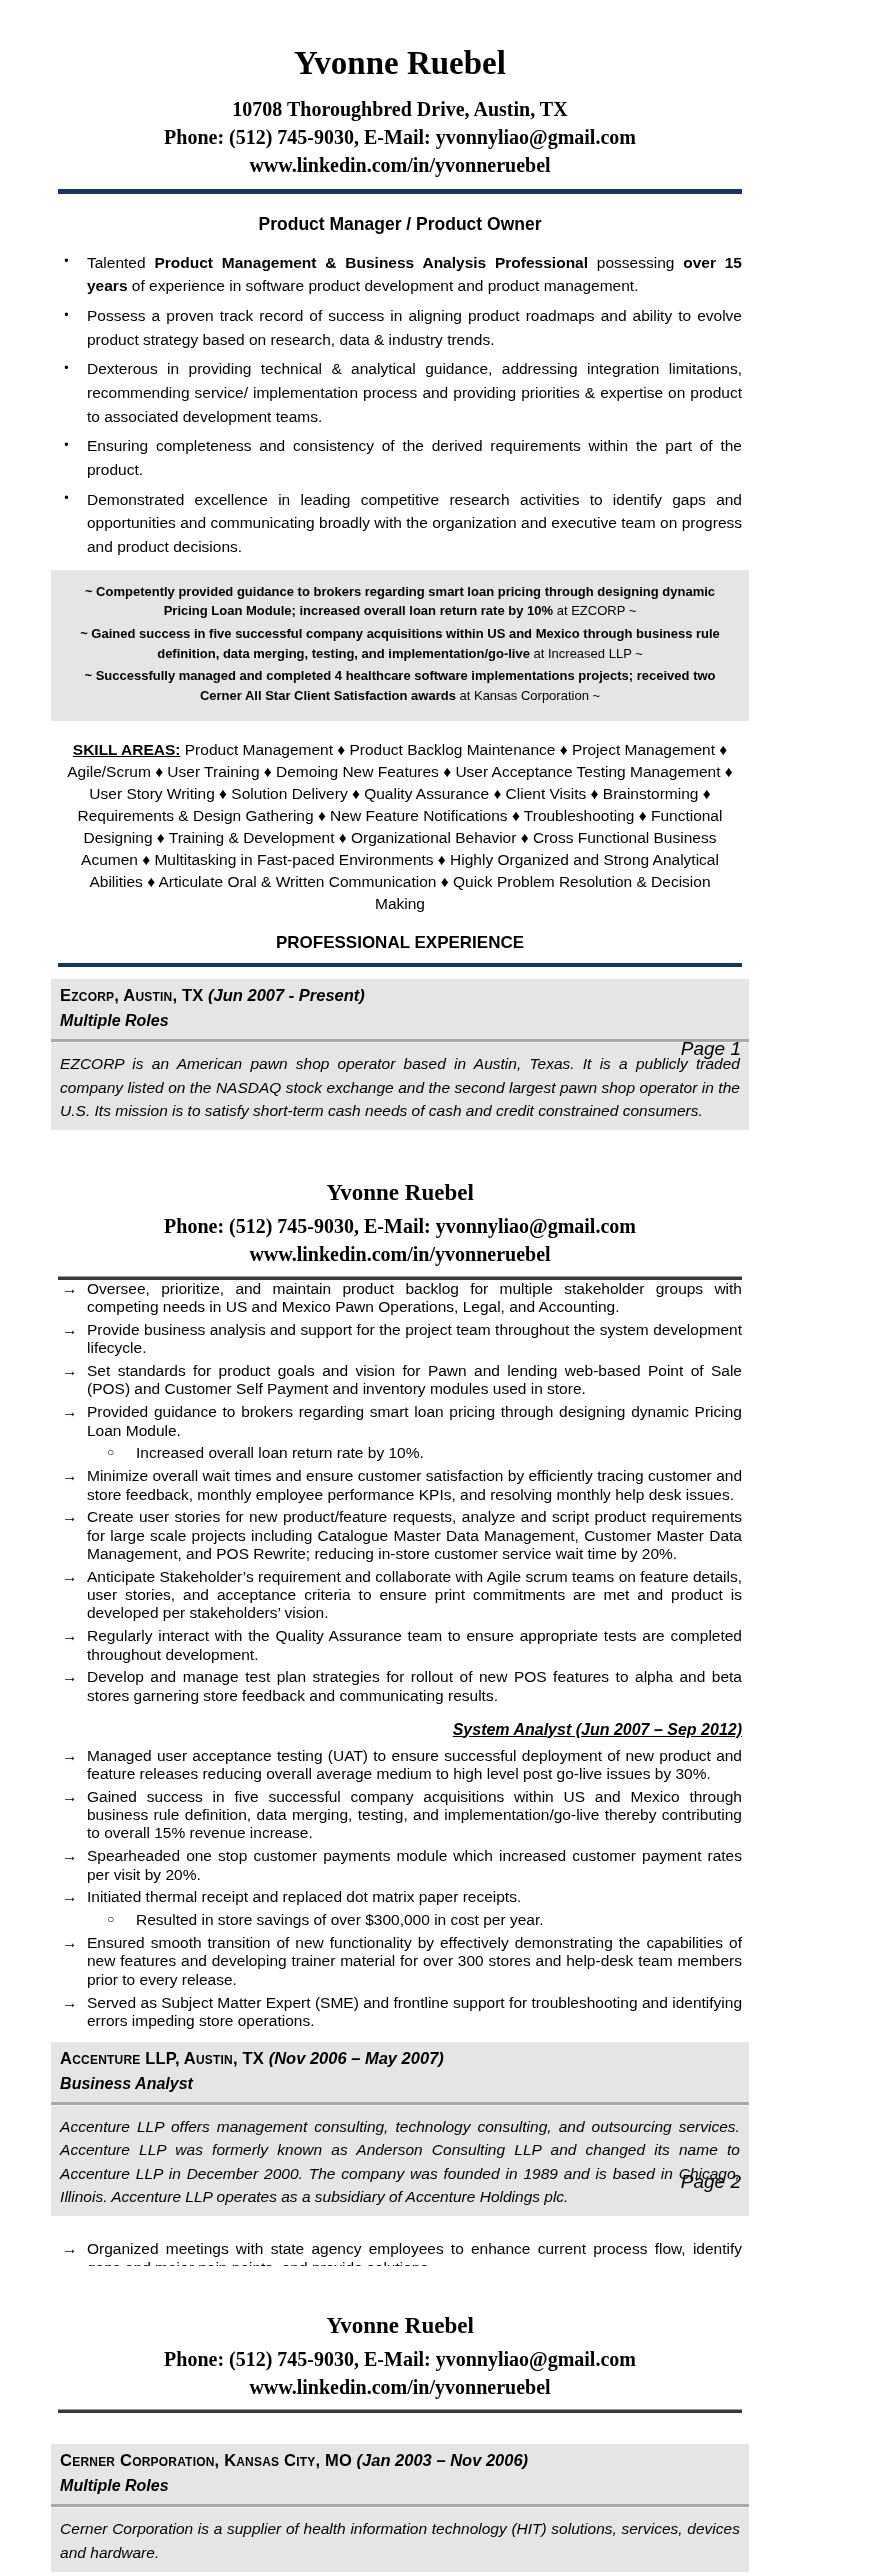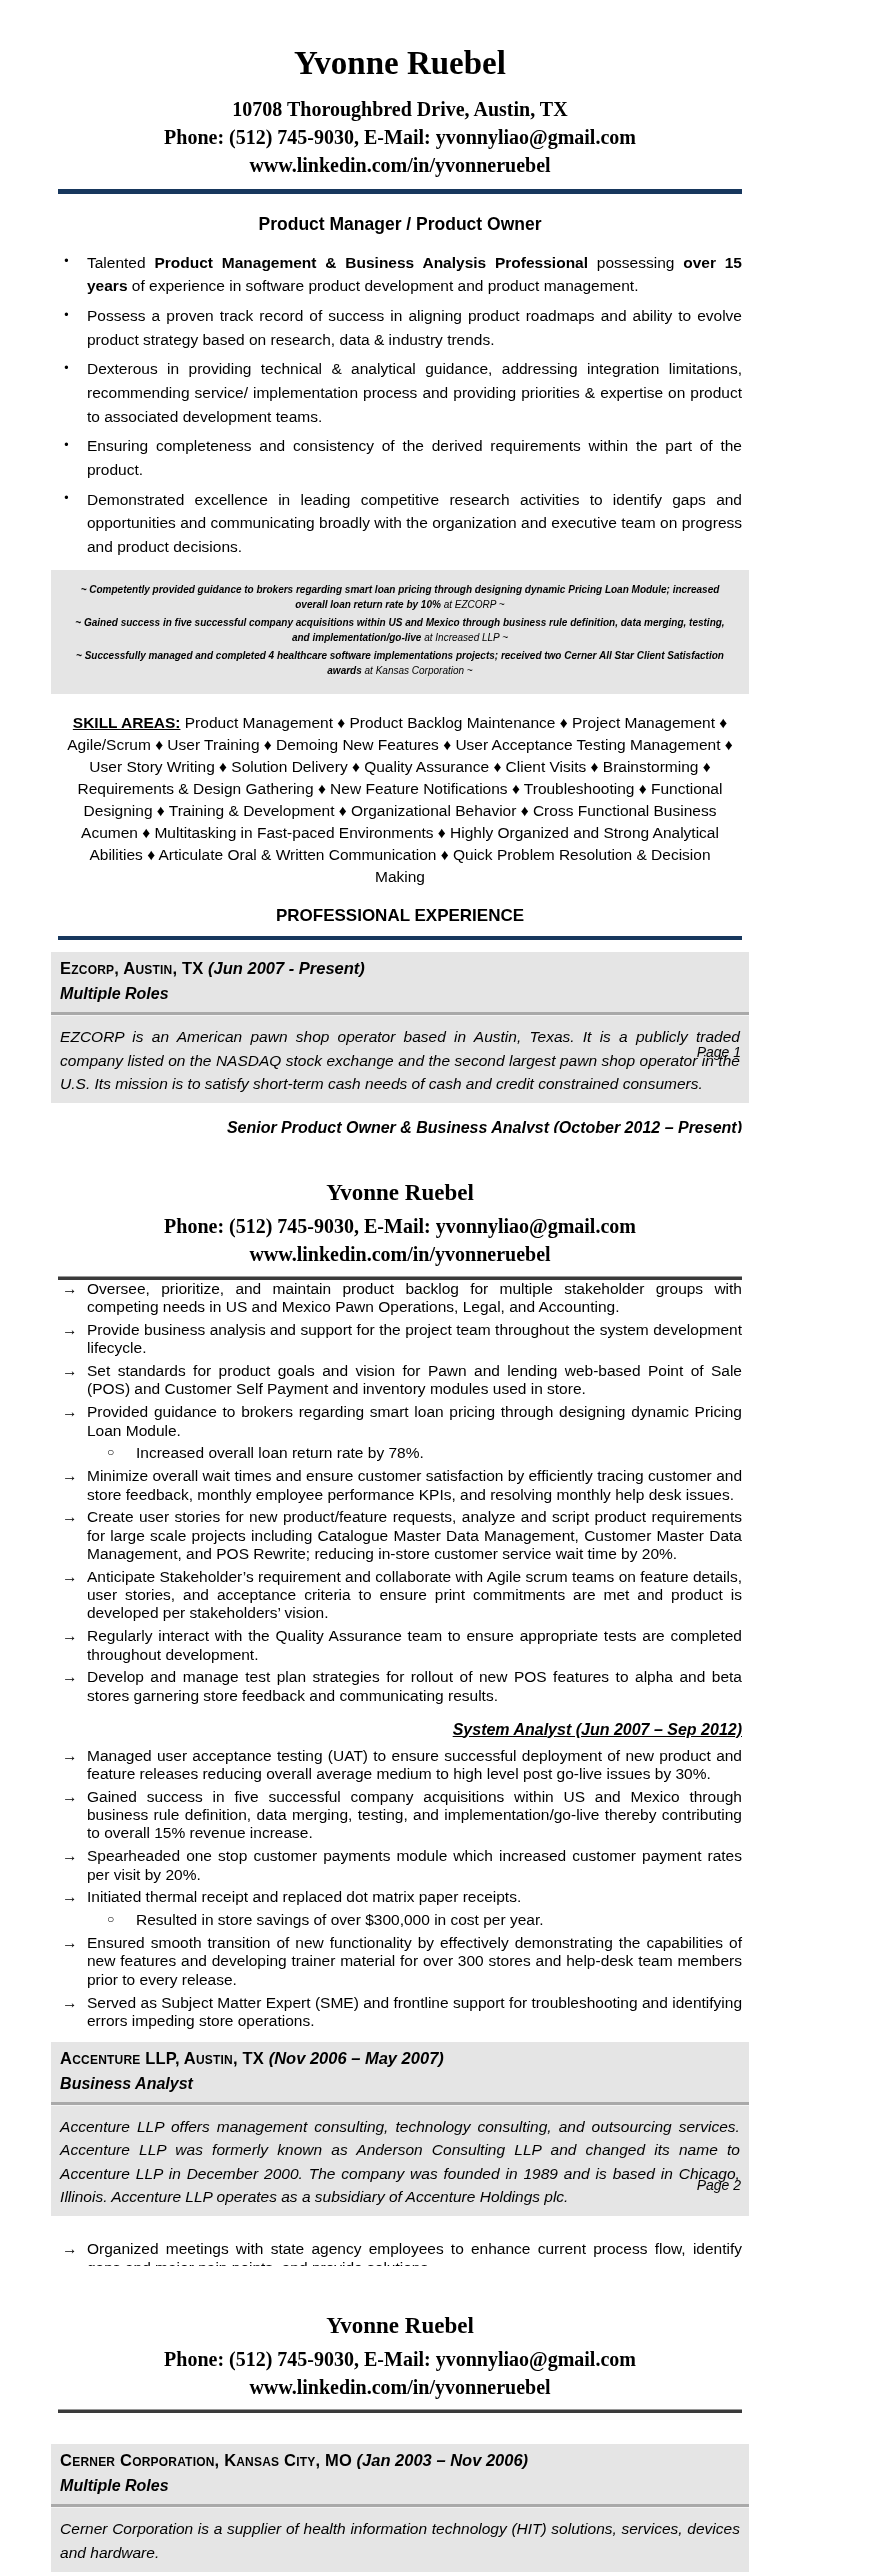--- a/index.html
+++ b/index.html
@@ -21,41 +21,41 @@
   .b-main{position:relative;padding-left:29px;font-size:15.5px;text-align:justify;}
   .dots .b-main{line-height:1.52;margin-bottom:6.2px;}
   .arrows .b-main{line-height:1.18;margin-bottom:4.6px;}
   .b-main .mk{position:absolute;left:4.1px;top:0;}
   .dots .mk{font-size:12.4px;top:1.5px;left:6.2px;}
   .b-sub{position:relative;padding-left:78px;font-size:15.5px;line-height:1.18;margin-bottom:4.6px;text-align:justify;}
   .b-sub .mk{position:absolute;left:49px;top:0.5px;font-size:12px;}
   .bold{font-weight:bold;}
 
   
-  .highlight-box{background:#e5e5e5;text-align:center;font-style:italic;font-size:10px;line-height:1.5;padding:12.4px 15.5px;margin:11.3px -7.2px 18.5px;}
+  .highlight-box{background:#e5e5e5;text-align:center;font-size:13px;line-height:1.5;padding:12.4px 15.5px;margin:11.3px -7.2px 18.5px;}
   .highlight-box p{margin:0 0 3.1px;}
   .hl-b{font-weight:bold;}
   .skills-block{text-align:center;font-size:15.5px;line-height:1.42;margin:0 5.2px 17.5px;}
   .skills-label{font-weight:bold;text-decoration:underline;}
   .section-title{font-size:17px;font-weight:bold;text-align:center;margin:7.2px 0 10.3px;}
 
   
   .company-box{background:#e5e5e5;margin:11.3px -7.2px 0;padding:7.2px 9.3px 8.2px;}
   .co-line{font-size:16.5px;}
   .co-name{font-weight:bold;font-variant:small-caps;letter-spacing:0.2px;}
   .co-dates{font-weight:bold;font-style:italic;}
   .co-role{font-weight:bold;font-style:italic;font-size:16px;margin-top:7.2px;}
   .co-divider{height:2.6px;background:#a9a9a9;border-bottom:1.5px solid #f2f2f2;margin:9.3px -9.3px;}
   .co-desc{font-style:italic;font-size:15.5px;line-height:1.5;text-align:justify;}
 
   .job-title{font-size:16px;font-weight:bold;font-style:italic;margin:15.5px 0 8.2px;text-align:right;}
   .job-title span{text-decoration:underline;}
   .cont-list{margin-top:29px;}
 
-  .page-label{position:absolute;right:59px;bottom:73px;font-style:italic;font-size:14px;}
+  .page-label{position:absolute;right:59px;bottom:73px;font-style:italic;font-size:19px;}
 </style>
 </head>
 <body>
 
 <div class="page">
   <div class="hdr">
     <div class="name-lg">Yvonne Ruebel</div>
     <div class="c-line">10708 Thoroughbred Drive, Austin, TX</div>
     <div class="c-line">Phone: (512) 745-9030, E-Mail: yvonnyliao@gmail.com</div>
     <div class="c-line">www.linkedin.com/in/yvonneruebel</div>
@@ -109,21 +109,21 @@
     <div class="c-line">Phone: (512) 745-9030, E-Mail: yvonnyliao@gmail.com</div>
     <div class="c-line">www.linkedin.com/in/yvonneruebel</div>
   </div>
   <div class="rule-dark"></div>
 
   <ul class="blist arrows cont-list" id="p2-cont">
       <li class="b-main"><span class="mk">→</span><span class="tx">Oversee, prioritize, and maintain product backlog for multiple stakeholder groups with competing needs in US and Mexico Pawn Operations, Legal, and Accounting.</span></li>
       <li class="b-main"><span class="mk">→</span><span class="tx">Provide business analysis and support for the project team throughout the system development lifecycle.</span></li>
       <li class="b-main"><span class="mk">→</span><span class="tx">Set standards for product goals and vision for Pawn and lending web-based Point of Sale (POS) and Customer Self Payment and inventory modules used in store.</span></li>
       <li class="b-main"><span class="mk">→</span><span class="tx">Provided guidance to brokers regarding smart loan pricing through designing dynamic Pricing Loan Module.</span></li>
-      <li class="b-sub"><span class="mk">○</span><span class="tx">Increased overall loan return rate by 78%.</span></li>
+      <li class="b-sub"><span class="mk">○</span><span class="tx">Increased overall loan return rate by 10%.</span></li>
       <li class="b-main"><span class="mk">→</span><span class="tx">Minimize overall wait times and ensure customer satisfaction by efficiently tracing customer and store feedback, monthly employee performance KPIs, and resolving monthly help desk issues.</span></li>
       <li class="b-main"><span class="mk">→</span><span class="tx">Create user stories for new product/feature requests, analyze and script product requirements for large scale projects including Catalogue Master Data Management, Customer Master Data Management, and POS Rewrite; reducing in-store customer service wait time by 20%.</span></li>
       <li class="b-main"><span class="mk">→</span><span class="tx">Anticipate Stakeholder’s requirement and collaborate with Agile scrum teams on feature details, user stories, and acceptance criteria to ensure print commitments are met and product is developed per stakeholders’ vision.</span></li>
       <li class="b-main"><span class="mk">→</span><span class="tx">Regularly interact with the Quality Assurance team to ensure appropriate tests are completed throughout development.</span></li>
       <li class="b-main"><span class="mk">→</span><span class="tx">Develop and manage test plan strategies for rollout of new POS features to alpha and beta stores garnering store feedback and communicating results.</span></li>
     </ul>
 
   <div class="job-title"><span>System Analyst (Jun 2007 – Sep 2012)</span></div>
   <ul class="blist arrows" id="p2-sa">
       <li class="b-main"><span class="mk">→</span><span class="tx">Managed user acceptance testing (UAT) to ensure successful deployment of new product and feature releases reducing overall average medium to high level post go-live issues by 30%.</span></li>

